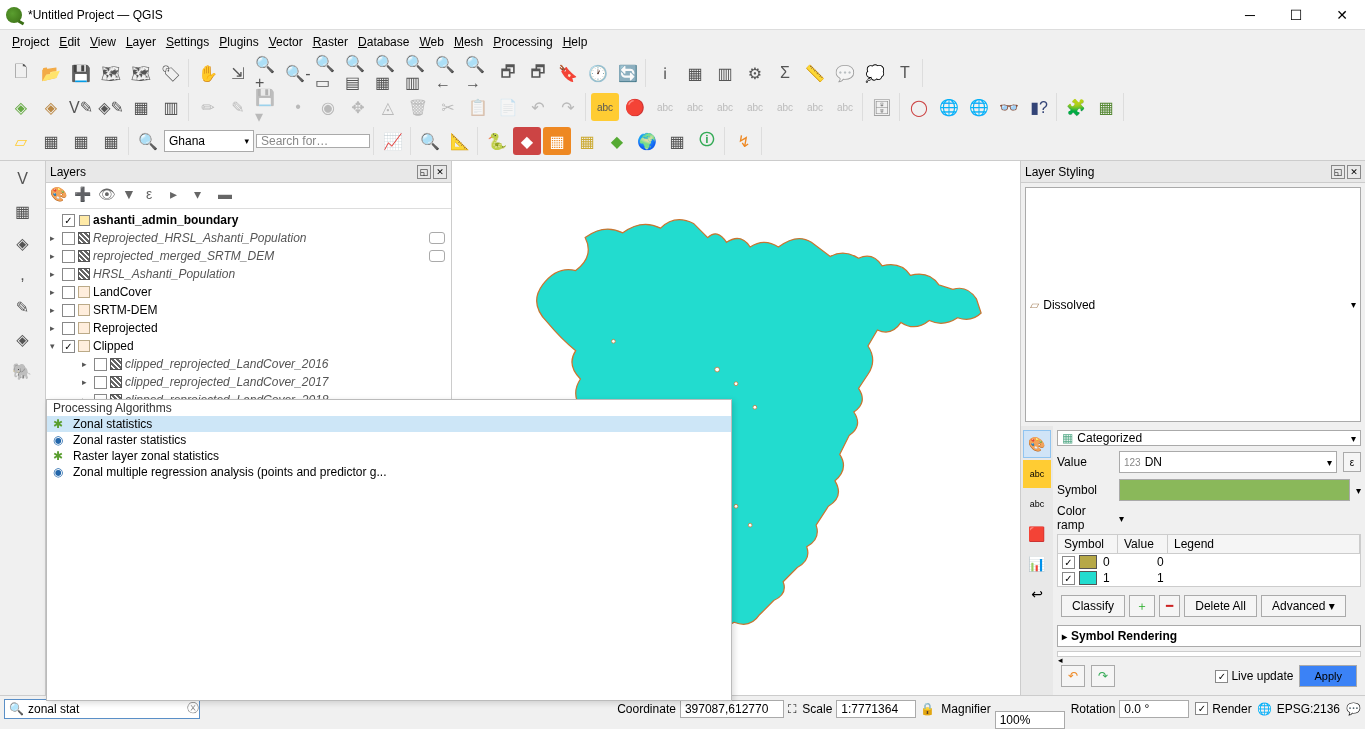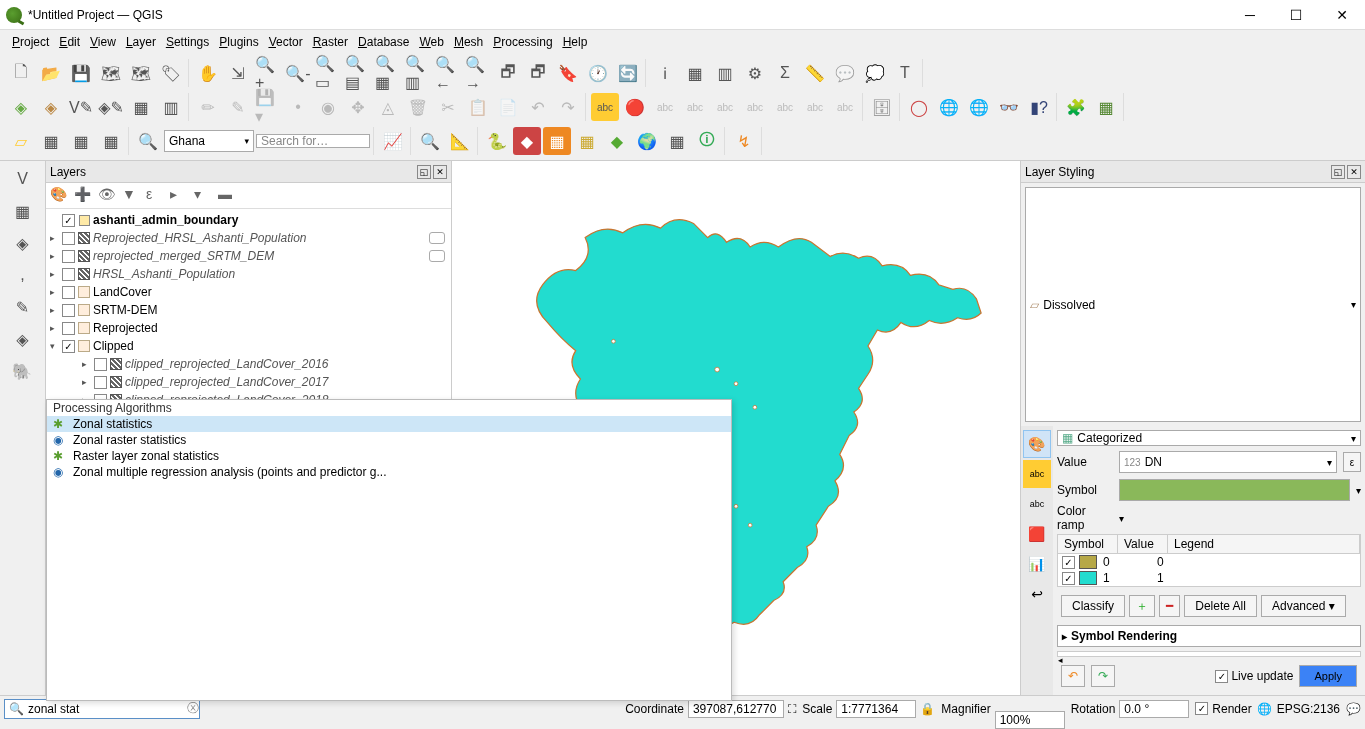--- a/index.html
+++ b/index.html
@@ -529,21 +529,21 @@
 
 <div class="statusbar">
   <div class="status-search">
     <span>🔍</span>
     <input value="zonal stat" style="">
     <span style="color:#888;">ⓧ</span>
   </div>
   <div style="flex:1;"></div>
   <div class="status-field">
     <span>Coordinate</span>
-    <input style="width: 96px;" value="397087,612770">
+    <input style="width: 104px;" value="397087,612770">
     <span>⛶</span>
   </div>
   <div class="status-field">
     <span>Scale</span>
     <input class="wide" value="1:7771364" style="">
     <span class="lock-icon">🔒</span>
   </div>
   <div class="status-field">
     <span>Magnifier</span>
     <input style="width: 70px; margin-top: 22px;" value="100%">

